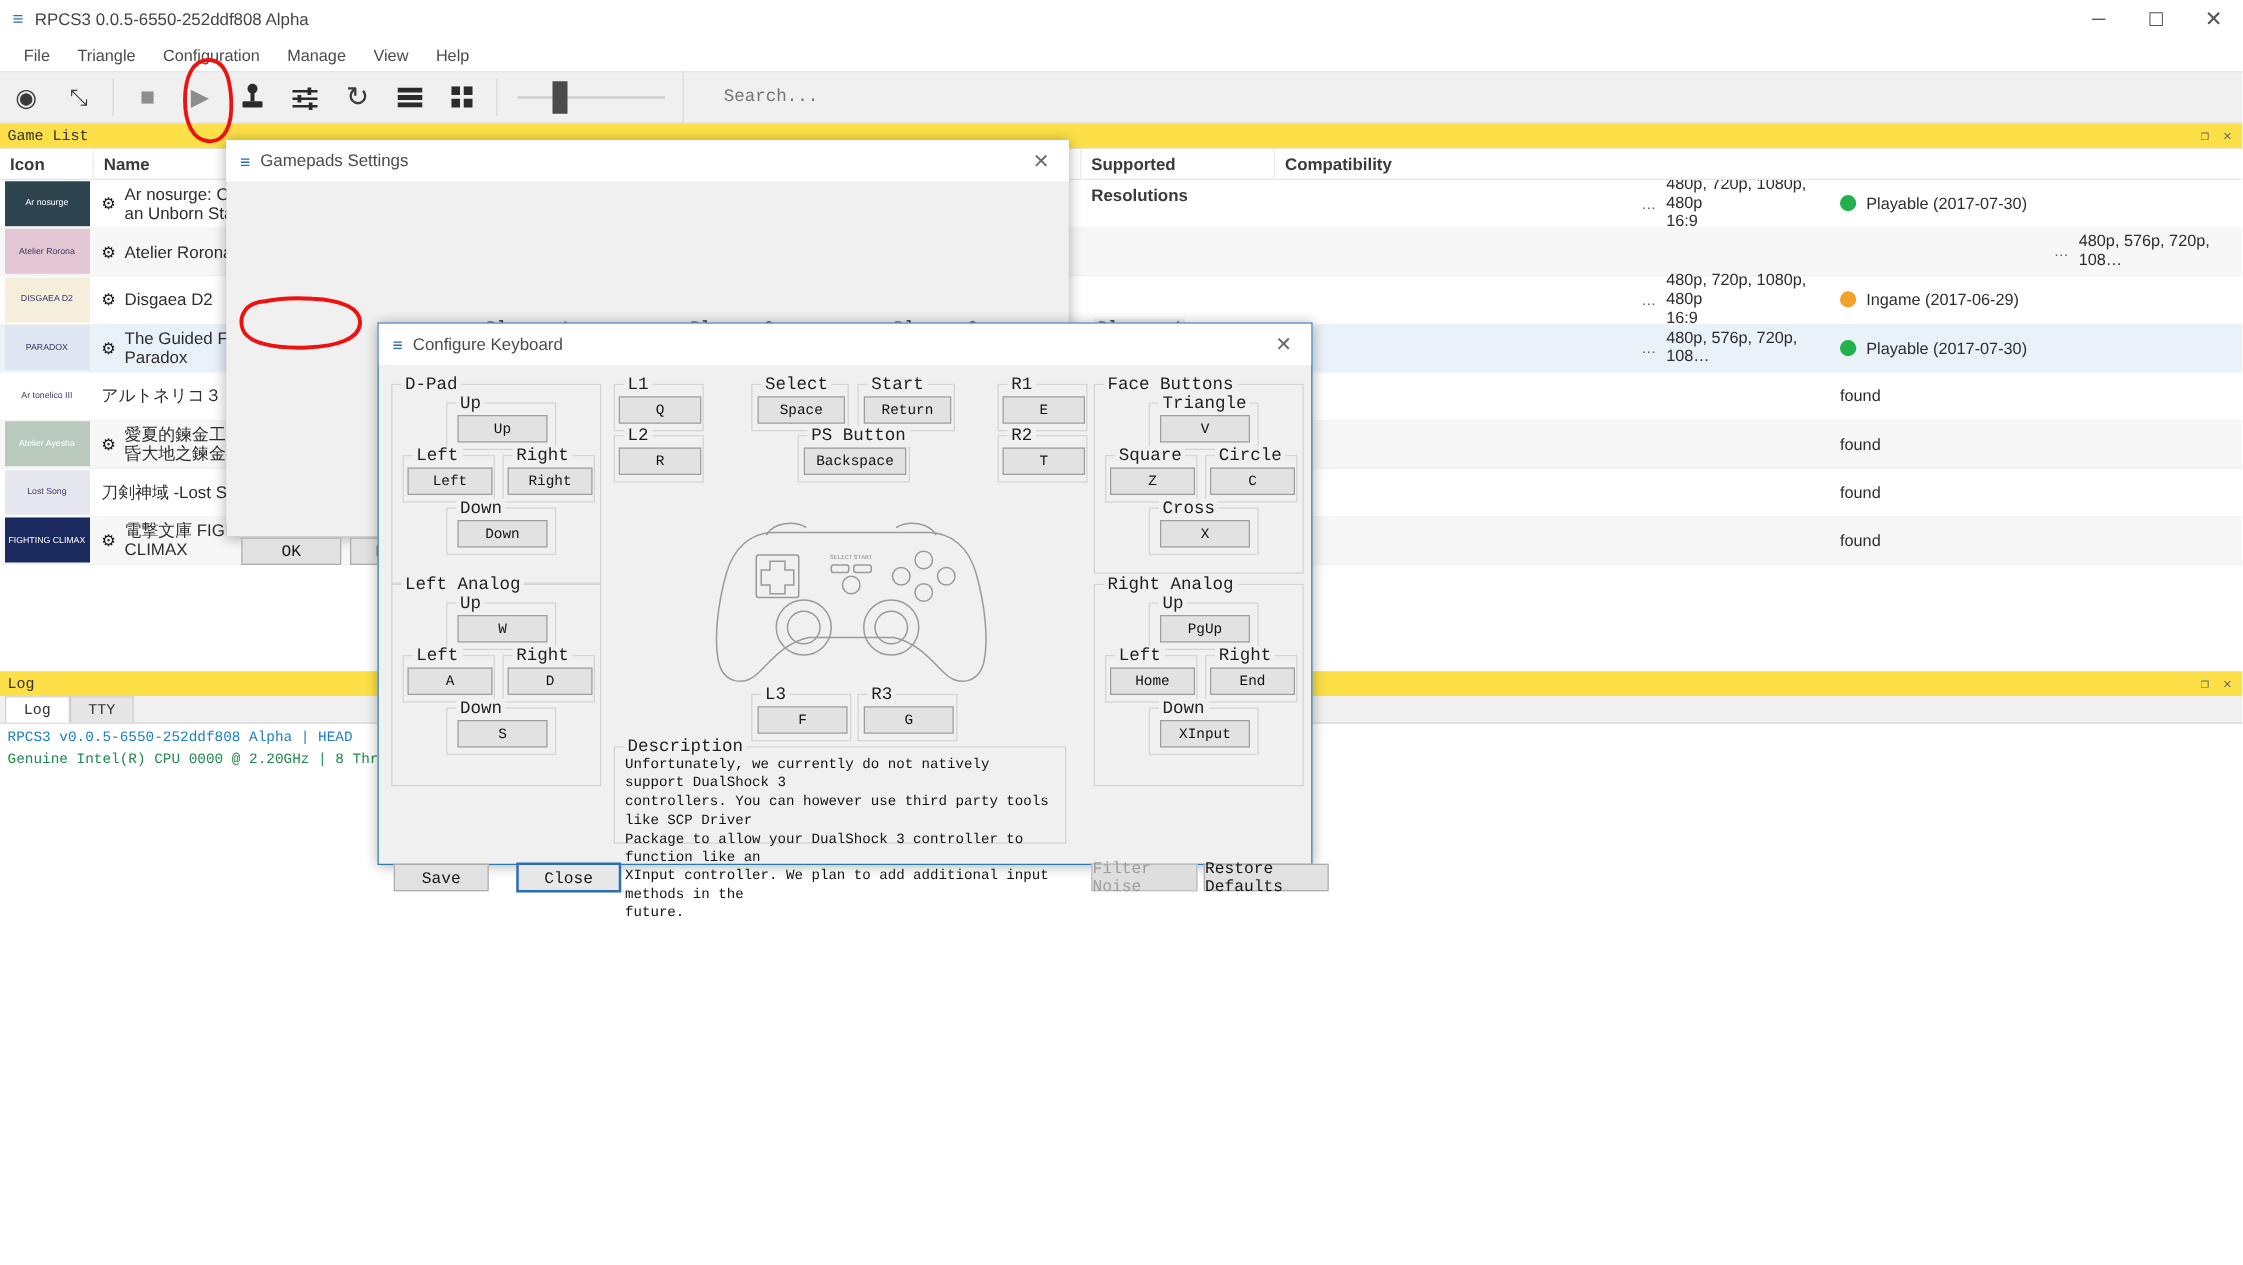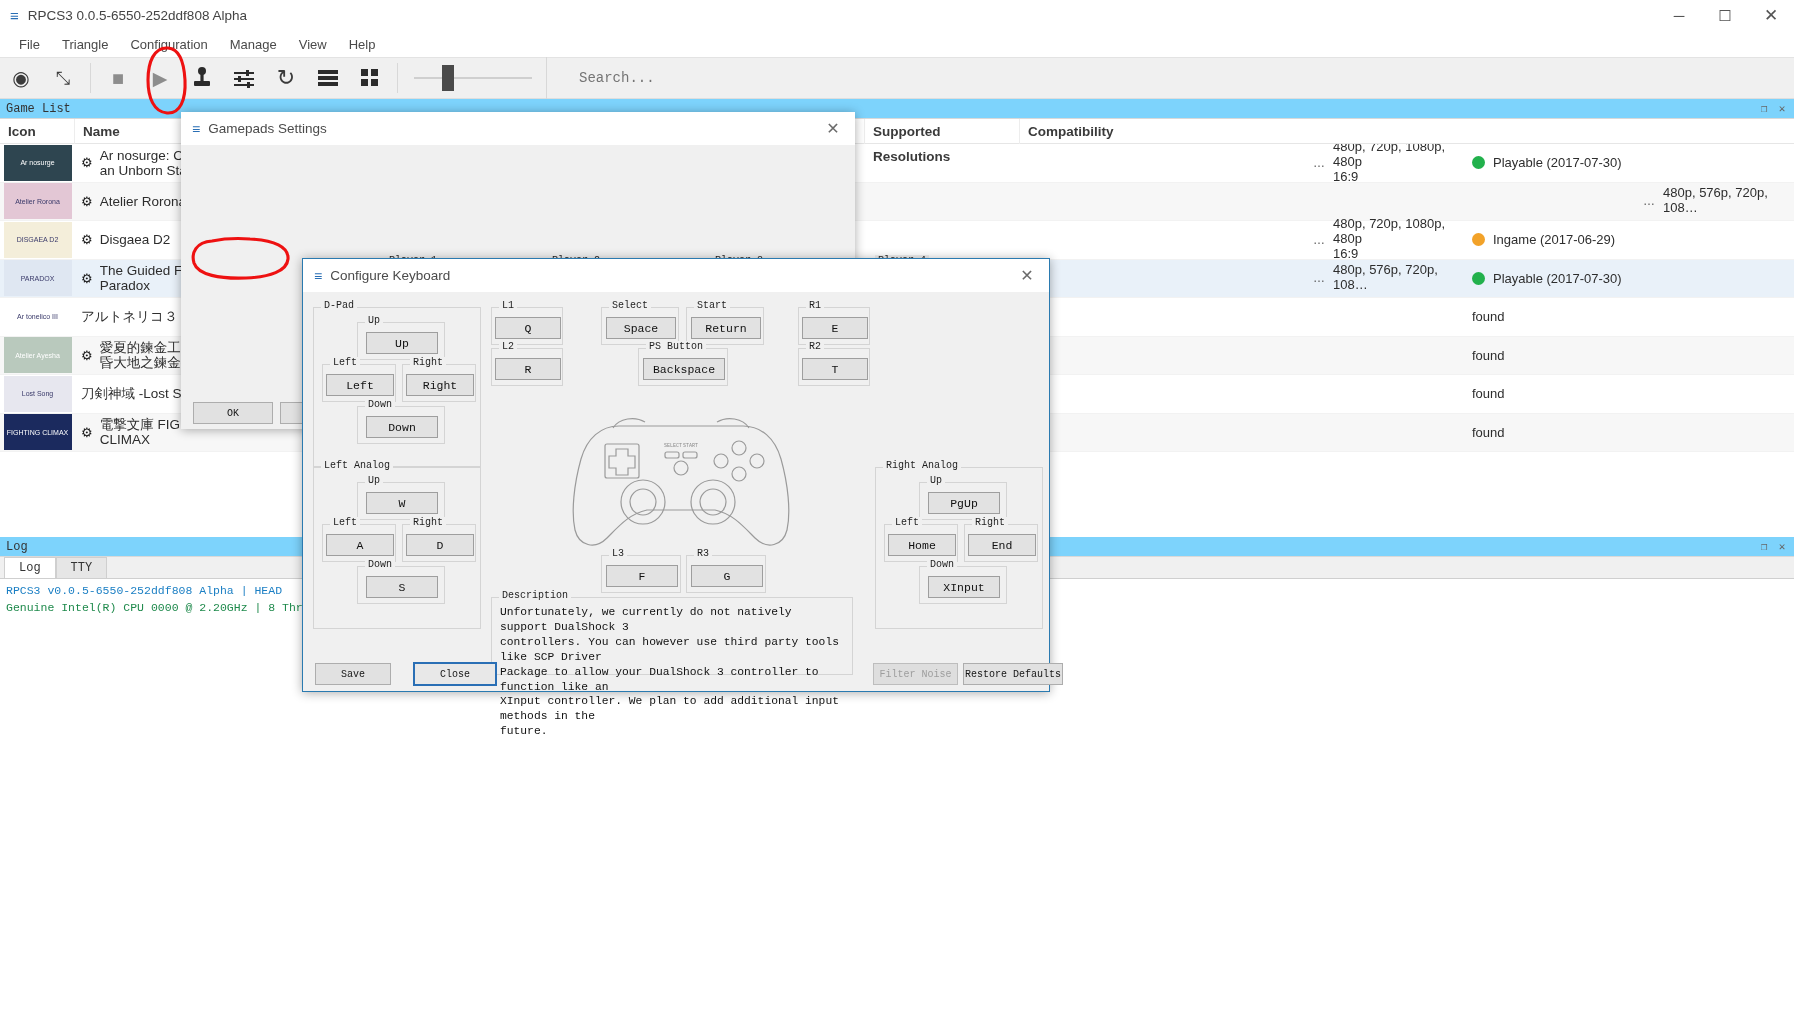--- a/index.html
+++ b/index.html
@@ -35,21 +35,21 @@
   .slider-wrap { width:118px; height:34px; display:flex; align-items:center; position:relative;
                  margin:0 10px; }
   .slider-track { position:absolute; left:0; right:0; height:2px; background:#cfcfcf; }
   .slider-handle { position:absolute; left:28px; width:12px; height:26px; background:#4a4a4a; }
   .search-wrap { flex:1; height:42px; display:flex; align-items:center; padding-left:30px;
                  border-left:1px solid #d8d8d8; margin-left:4px;}
   .search-input { border:none; outline:none; background:transparent; font-size:14px;
                   color:#9a9a9a; font-family:"Liberation Mono", monospace; width:340px; }
 
   
-  .dock-header { height:20px; background:#7dd3fc; border-bottom:1px solid #d9d9d9;
+  .dock-header { height:20px; background:#fde047; border-bottom:1px solid #d9d9d9;
                  display:flex; align-items:center; padding:0 6px; font-family:"Liberation Mono", monospace;
                  font-size:12px; color:#333; }
   .dock-header .dh-spacer{ flex:1; }
   .dock-btn { width:12px; height:12px; margin-left:6px; color:#666; font-size:11px;
               display:flex; align-items:center; justify-content:center;}
 
   .gl-head { height:25px; background:#ffffff; border-bottom:1px solid #e6e6e6; display:flex;
              align-items:center; position:relative; }
   .gl-col { font-size:13.5px; color:#3a3a3a; padding-left:8px; position:relative;
             height:25px; line-height:25px; border-right:1px solid #ededed;font-weight:bold;}
@@ -89,35 +89,35 @@
   .dlg-title { height:33px; background:#ffffff; display:flex; align-items:center;
                padding-left:11px; }
   .dlg-icon { color:#2a6fb5; font-size:14px; margin-right:8px; }
   .dlg-label { font-size:13.5px; color:#4b4b4b; }
   .dlg-x { margin-left:auto; width:44px; height:33px; display:flex; align-items:center;
            justify-content:center; color:#6b6b6b; font-size:16px; }
 
   
   .gb { border:1px solid #d4d4d4; position:relative; }
   .gb > .gb-t { position:absolute; top:-8px; left:7px; background:#f0f0f0; padding:0 3px;
-                font-family:"Liberation Mono", monospace; font-size:10px; color:#1e1e1e;
+                font-family:"Liberation Mono", monospace; font-size:14px; color:#1e1e1e;
                 white-space:nowrap;text-align:center; }
 
   .combo { height:21px; background:#ffffff; border:1px solid #ababab; display:flex;
            align-items:center; padding-left:6px; font-family:"Liberation Mono", monospace;
            font-size:11.5px; color:#111; position:relative; }
   .combo .arrow { position:absolute; right:5px; top:50%; transform:translateY(-50%);
                   width:0;height:0;border-left:4px solid transparent;border-right:4px solid transparent;
                   border-top:5px solid #2b2b2b; }
   .combo.disabled { background:#d7d7d7; color:#8f8f8f; border-color:#b9b9b9; }
   .combo.disabled .arrow { border-top-color:#9a9a9a; }
 
   .btn { height:21px; background:#e1e1e1; border:1px solid #adadad;
-         font-family:"Liberation Mono", monospace; font-size:10px; color:#151515;
-         display:flex; align-items:center; justify-content:center; }
+         font-family:"Liberation Mono", monospace; font-size:13px; color:#151515;
+         display:flex; align-items:center; justify-content:center;margin-top:28px; }
   .btn.disabled { color:#9d9d9d; border-color:#bdbdbd; background:#dedede;}
   .btn.focus { border:2px solid #0a66b5; background:#e6effa; color:#0b3f72;}
   .btn.focus2{ border:2px solid #2a6fb5; background:#e8e8e8; }
 
   .keybtn { height:22px; background:#e2e2e2; border:1px solid #9e9e9e;
             font-family:"Liberation Mono", monospace; font-size:11.5px; color:#111;
             display:flex; align-items:center; justify-content:center; }
 
   .desc-text { font-family:"Liberation Mono", monospace; font-size:11.3px; color:#111;
                line-height:1.32; padding:7px 8px 0 8px; white-space:pre-line; }
@@ -531,20 +531,39 @@
 
     <div class="gb" style="position:absolute;left:495px;top:48px;width:72px;height:38px">
       <span class="gb-t">R1</span>
       <div class="keybtn" style="position:absolute;left:3px;top:9px;width:66px">E</div>
     </div>
     <div class="gb" style="position:absolute;left:495px;top:89px;width:72px;height:38px">
       <span class="gb-t">R2</span>
       <div class="keybtn" style="position:absolute;left:3px;top:9px;width:66px">T</div>
     </div>
 
+    <div class="gb" style="position:absolute;left:572px;top:48px;width:168px;height:152px">
+      <span class="gb-t">Face Buttons</span>
+      <div class="gb" style="position:absolute;left:43px;top:14px;width:88px;height:38px">
+        <span class="gb-t">Triangle</span>
+        <div class="keybtn" style="position:absolute;left:8px;top:9px;width:72px">V</div>
+      </div>
+      <div class="gb" style="position:absolute;left:8px;top:56px;width:74px;height:38px">
+        <span class="gb-t">Square</span>
+        <div class="keybtn" style="position:absolute;left:3px;top:9px;width:68px">Z</div>
+      </div>
+      <div class="gb" style="position:absolute;left:88px;top:56px;width:74px;height:38px">
+        <span class="gb-t">Circle</span>
+        <div class="keybtn" style="position:absolute;left:3px;top:9px;width:68px">C</div>
+      </div>
+      <div class="gb" style="position:absolute;left:43px;top:98px;width:88px;height:38px">
+        <span class="gb-t">Cross</span>
+        <div class="keybtn" style="position:absolute;left:8px;top:9px;width:72px">X</div>
+      </div>
+    </div>
 
     <div class="gb" style="position:absolute;left:572px;top:208px;width:168px;height:162px">
       <span class="gb-t">Right Analog</span>
       <div class="gb" style="position:absolute;left:43px;top:14px;width:88px;height:38px">
         <span class="gb-t">Up</span>
         <div class="keybtn" style="position:absolute;left:8px;top:9px;width:72px">PgUp</div>
       </div>
       <div class="gb" style="position:absolute;left:8px;top:56px;width:74px;height:38px">
         <span class="gb-t">Left</span>
         <div class="keybtn" style="position:absolute;left:3px;top:9px;width:68px">Home</div>

